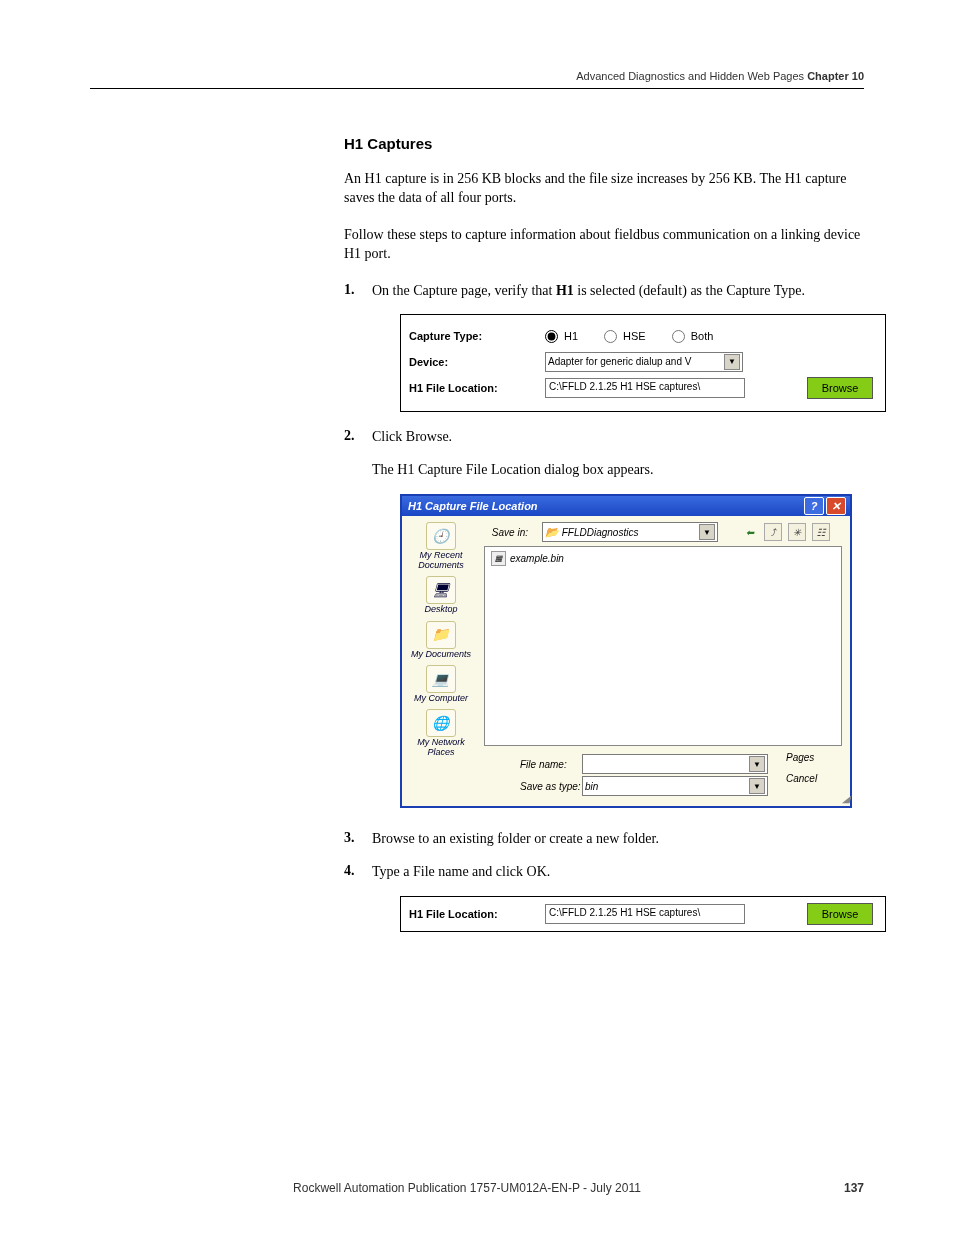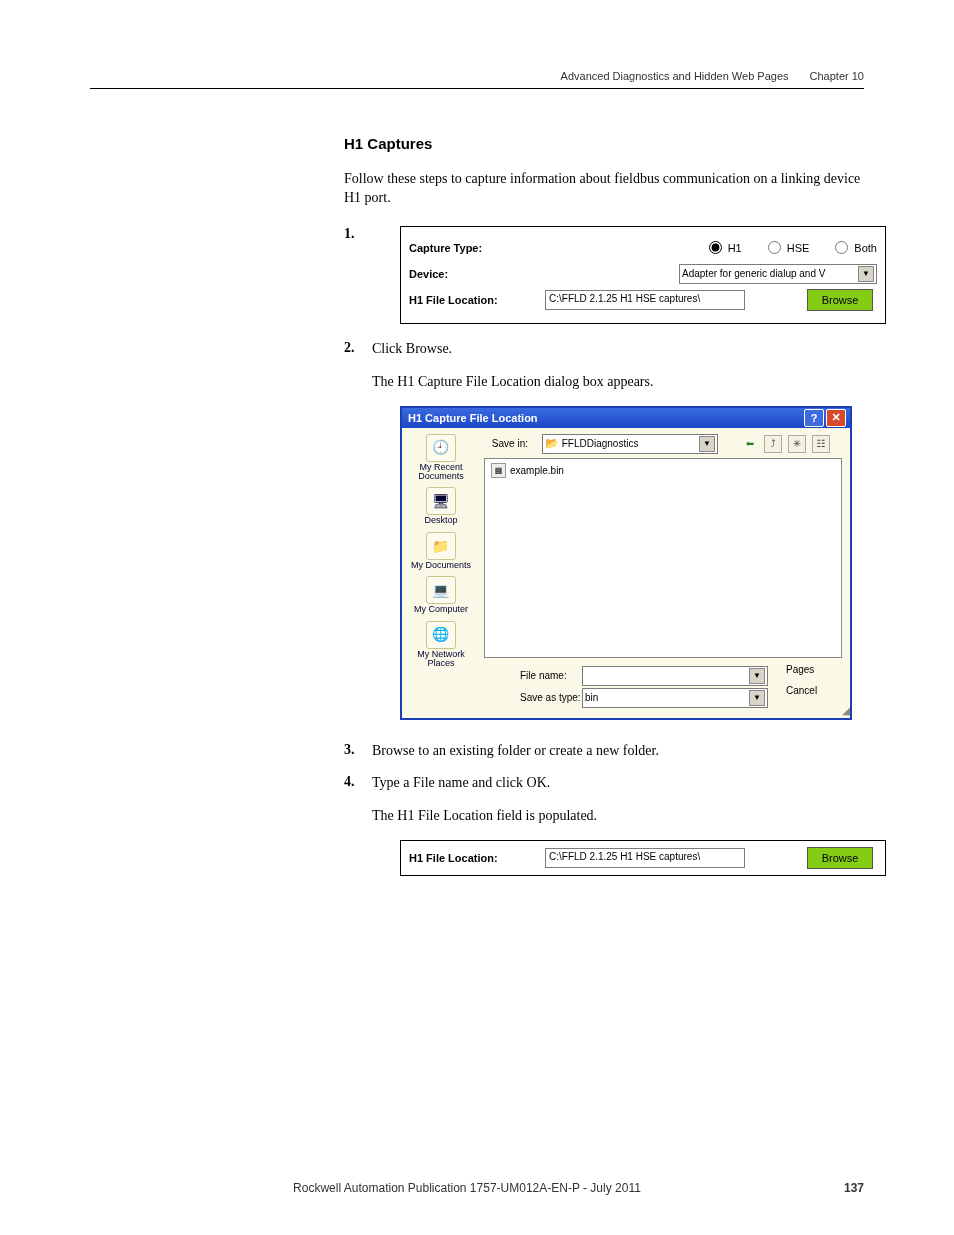--- a/index.html
+++ b/index.html
@@ -20,22 +20,21 @@
   .running-head {
     text-align: right;
     font-family: Arial, Helvetica, sans-serif;
     font-size: 11px;
     color: #333;
     border-bottom: 1.5px solid #000;
     padding-bottom: 6px;
     margin-bottom: 46px;
   }
   .running-head .chapter {
-    font-weight: normal;
-    margin-left: 18px;
+    font-weight: bold;
   }
   .content {
     margin-left: 254px; 
   }
   h2.section-title {
     font-family: Arial, Helvetica, sans-serif;
     font-weight: bold;
     font-size: 15px;
     margin: 0 0 18px 0;
   }
@@ -67,21 +66,20 @@
     font-size: 11px;
     padding: 6px 8px 8px 8px;
     background: #fff;
     margin-bottom: 16px;
   }
   .fig-panel .row {
     display: flex;
     align-items: center;
     margin: 4px 0;
     height: 22px;
-    justify-content: space-between;
   }
   .fig-panel .row .lbl {
     width: 136px;
     font-weight: bold;
   }
   .fig-panel .radios { display: flex; gap: 26px; align-items: center; }
   .fig-panel .radios label { display: flex; align-items: center; gap: 4px; font-weight: normal; }
   .fig-panel .dropdown {
     border: 1px solid #7a7a7a;
     background: #fff;
@@ -129,20 +127,21 @@
   
   .dialog {
     margin-left: 28px;
     width: 448px;
     border: 2px solid #1a3fb4;
     font-family: Tahoma, Arial, sans-serif;
     font-size: 10px;
     background: #faf8e6;
     margin-bottom: 22px;
     position: relative;
+    font-style: italic;
   }
   .dlg-title {
     background: linear-gradient(#3a6bdf, #1a46c4);
     color: #fff;
     height: 20px;
     display: flex;
     align-items: center;
     padding: 0 4px 0 6px;
     font-weight: bold;
     font-size: 11px;
@@ -284,26 +283,30 @@
 
 <div class="page">
   <div class="running-head">
     <span>Advanced Diagnostics and Hidden Web Pages</span>
     <span class="chapter">Chapter 10</span>
   </div>
 
   <div class="content">
     <h2 class="section-title">H1 Captures</h2>
 
+    <p>An H1 capture is in 256 KB blocks and the file size increases by 256 KB. The H1 capture saves the data of all four ports.</p>
     <p>Follow these steps to capture information about fieldbus communication on a linking device H1 port.</p>
 
     <ol class="steps">
 
       <li>
         <span class="num">1.</span>
+        <p>
+          <span>On the Capture page, verify that </span><span class="bold">H1</span><span> is selected (default) as the Capture Type.</span>
+        </p>
 
         <div class="fig-panel">
           <div class="row">
             <span class="lbl">Capture Type:</span>
             <div class="radios">
               <label>
                   <input type="radio" checked="" style="">
                   <span>H1</span>
                 </label>
               <label>
@@ -400,21 +403,20 @@
       </li>
 
       <li>
         <span class="num">3.</span>
         <p>Browse to an existing folder or create a new folder.</p>
       </li>
 
       <li>
         <span class="num">4.</span>
         <p>Type a File name and click OK.</p>
-        <p>The H1 File Location field is populated.</p>
 
         <div class="fig2-panel">
           <span class="lbl">H1 File Location:</span>
           <div class="textbox">C:\FFLD 2.1.25 H1 HSE captures\</div>
           <div class="btn">Browse</div>
         </div>
       </li>
     </ol>
   </div>
 

